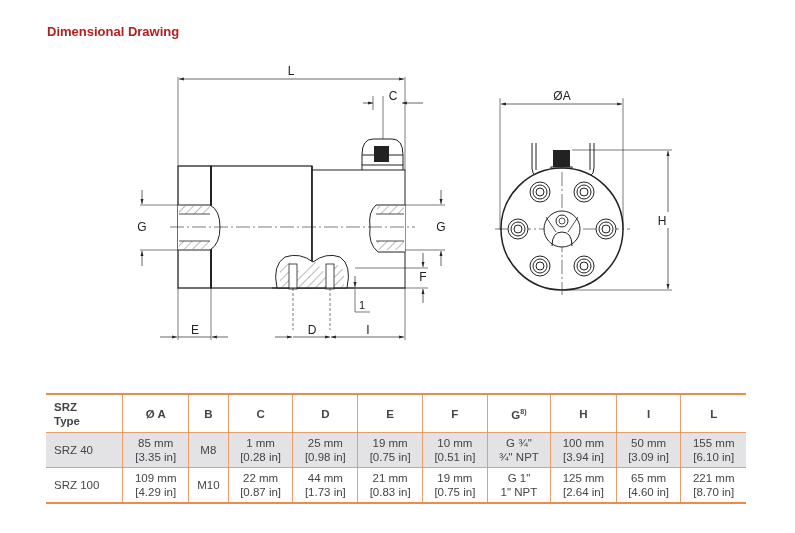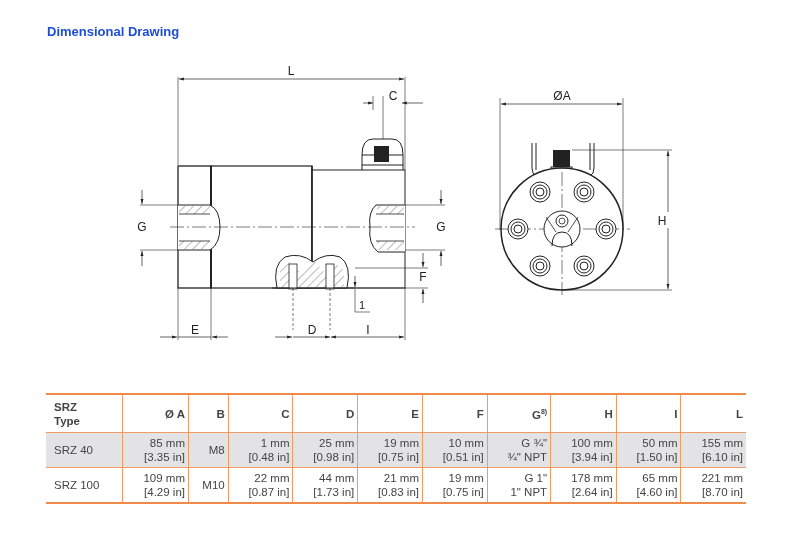--- a/index.html
+++ b/index.html
@@ -1,21 +1,21 @@
 <!DOCTYPE html>
 <html><head>
 <meta charset="utf-8">
 <style>
   html, body { margin:0; padding:0; background:#ffffff; }
   body { width:795px; height:533px; position:relative; overflow:hidden; font-family:"Liberation Sans", sans-serif; color:#333; }
-  .title { position:absolute; left:47px; top:24px; font-size:13px; font-weight:bold; color:#1d4ed8; }
+  .title { position:absolute; left:47px; top:24px; font-size:13px; font-weight:bold; color:#b91c1c; }
   svg.drawing { position:absolute; left:0; top:0; }
   svg text { font-family:"Liberation Sans", sans-serif; fill:#222; }
   table.spec { position:absolute; left:46px; top:393px; width:700px; border-collapse:collapse; font-size:11.5px; color:#444; }
-  table.spec td, table.spec th { border:1.5px solid #f09a66; text-align:right; vertical-align:middle; line-height:14px; padding:2px 3px; }
+  table.spec td, table.spec th { border:1.5px solid #f09a66; text-align:center; vertical-align:middle; line-height:14px; padding:2px 3px; }
   table.spec th { font-weight:bold; color:#444; height:33px; font-size:11.5px; }
   table.spec tr:first-child th { border-top:2px solid #f08a4b; }
   table.spec tr:last-child td { border-bottom:2px solid #f08a4b; }
   table.spec th:first-child, table.spec td:first-child { border-left:none; text-align:left; padding-left:8px; }
   table.spec th:last-child, table.spec td:last-child { border-right:none; }
   table.spec tr.row-grey td { background:#e3e3e6; }
   table.spec td { height:30px; }
   .sup { font-size:7px; vertical-align:super; }
   .cell-line { display:block; }
 </style>
@@ -216,21 +216,21 @@
         <td>SRZ 40</td>
         <td>
           <span class="cell-line">85 mm</span>
           <span class="cell-line">[3.35 in]</span>
         </td>
         <td>
           <span class="cell-line">M8</span>
         </td>
         <td>
           <span class="cell-line">1 mm</span>
-          <span class="cell-line">[0.48 in]</span>
+          <span class="cell-line">[0.28 in]</span>
         </td>
         <td>
           <span class="cell-line">25 mm</span>
           <span class="cell-line">[0.98 in]</span>
         </td>
         <td>
           <span class="cell-line">19 mm</span>
           <span class="cell-line">[0.75 in]</span>
         </td>
         <td>
@@ -240,21 +240,21 @@
         <td>
           <span class="cell-line">G ¾"</span>
           <span class="cell-line">¾"  NPT</span>
         </td>
         <td>
           <span class="cell-line">100 mm</span>
           <span class="cell-line">[3.94 in]</span>
         </td>
         <td>
           <span class="cell-line">50 mm</span>
-          <span class="cell-line">[1.50 in]</span>
+          <span class="cell-line">[3.09 in]</span>
         </td>
         <td>
           <span class="cell-line">155 mm</span>
           <span class="cell-line">[6.10 in]</span>
         </td>
       </tr>
       <tr>
         <td>SRZ 100</td>
         <td>
           <span class="cell-line">109 mm</span>
@@ -277,21 +277,21 @@
         </td>
         <td>
           <span class="cell-line">19 mm</span>
           <span class="cell-line">[0.75 in]</span>
         </td>
         <td>
           <span class="cell-line">G 1"</span>
           <span class="cell-line">1"  NPT</span>
         </td>
         <td>
-          <span class="cell-line">178 mm</span>
+          <span class="cell-line">125 mm</span>
           <span class="cell-line">[2.64 in]</span>
         </td>
         <td>
           <span class="cell-line">65 mm</span>
           <span class="cell-line">[4.60 in]</span>
         </td>
         <td>
           <span class="cell-line">221 mm</span>
           <span class="cell-line">[8.70 in]</span>
         </td>

